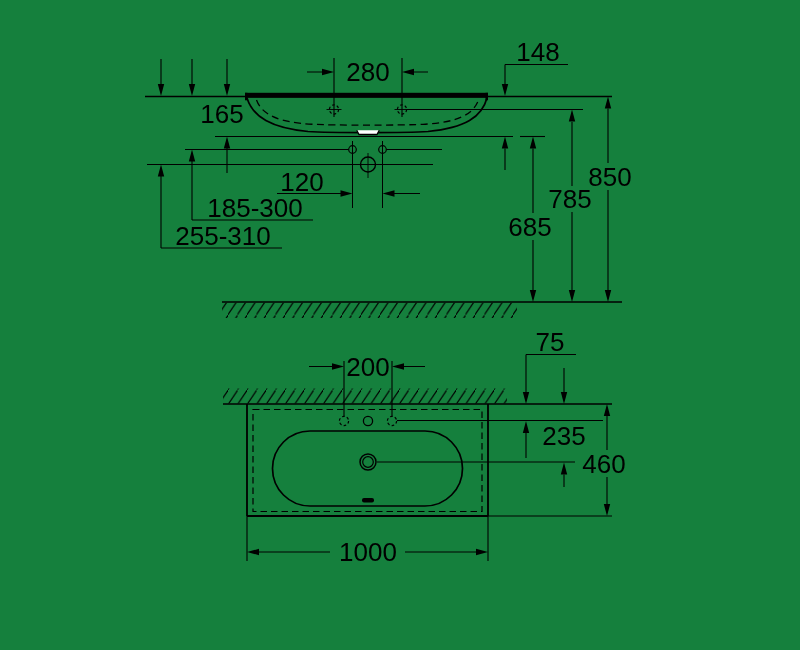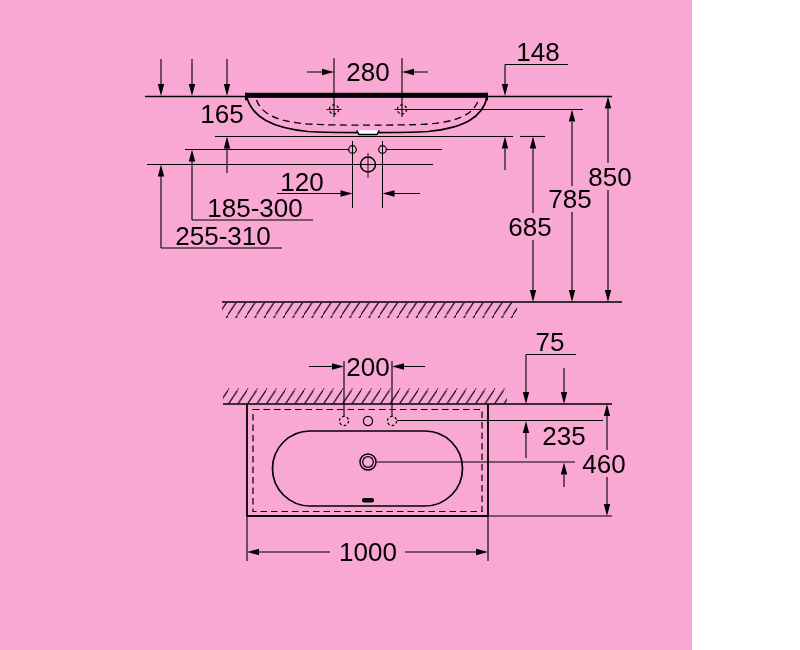--- a/index.html
+++ b/index.html
@@ -1,16 +1,16 @@
 <!DOCTYPE html>
 <html><head>
 <meta charset="utf-8">
 <style>
   html,body{margin:0;padding:0;background:#ffffff;}
-  .stage{width:692px;height:650px;background:#f9a8d4;position:relative;overflow:hidden;}
+  .stage{width:800px;height:650px;background:#15803d;position:relative;overflow:hidden;}
   svg{display:block;}
   text.dim{
     font-family:"Liberation Sans", sans-serif;
     font-size:26px;
     fill:#000000;
     text-anchor:middle;
   }
 </style>
 </head>
 <body>

